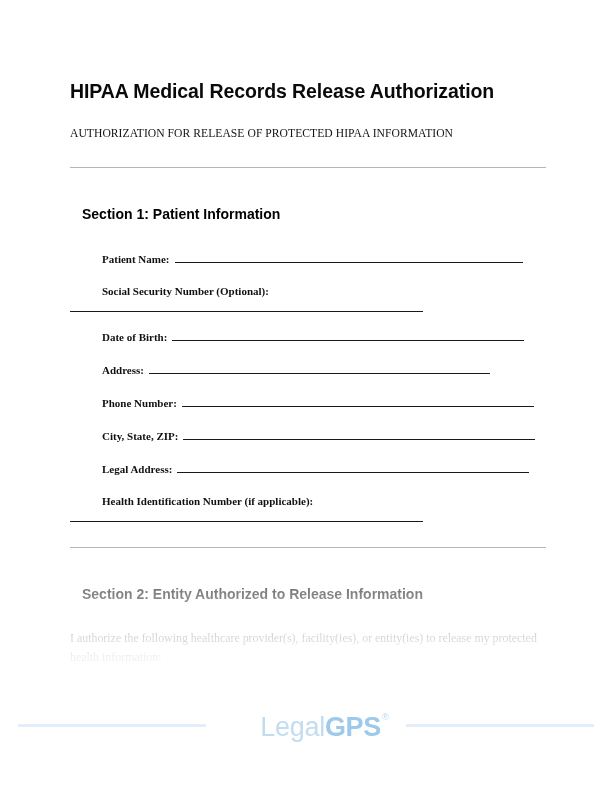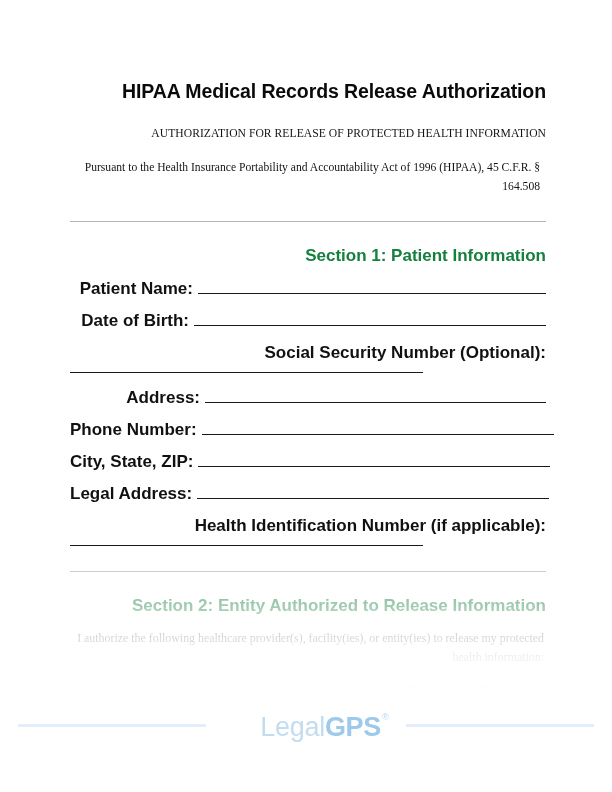--- a/index.html
+++ b/index.html
@@ -13,21 +13,20 @@
     font-family: "Liberation Serif", serif;
     -webkit-font-smoothing: antialiased;
     overflow: hidden;
     position: relative;
   }
 
   .page {
     position: absolute;
     inset: 0;
     background: #ffffff;
-    text-align: right;
   }
 
   .content {
     position: absolute;
     left: 70px;
     top: 0;
     width: 476px;
   }
 
   
@@ -69,41 +68,42 @@
     border-top: 1px solid #b5b5b5;
     margin: 0;
     width: 476px;
   }
   .divider-1 { margin-top: 25px; }
 
   
   .section-heading {
     font-family: "Liberation Sans", sans-serif;
     font-weight: bold;
-    font-size: 17px;
+    font-size: 14px;
     line-height: 16px;
-    color: #15803d;
-    margin: 0;
+    color: #000000;
+    margin: 12px;
     padding-top: 26px;
   }
 
   .field {
     display: block;
     padding-top: 17px;
     font-size: 0;
     white-space: nowrap;
   }
   .field-label {
-    font-family: Liberation Sans, sans-serif;
-    font-weight: bold;
-    font-size: 17px;
+    font-family: Liberation Serif, serif;
+    font-weight: bold;
+    font-size: 11px;
     line-height: 15px;
     color: #111111;
     display: inline-block;
     vertical-align: baseline;
+    margin-left: 32px;
   }
   .field-rule {
     display: inline-block;
     vertical-align: baseline;
     border-bottom: 1.1px solid #1a1a1a;
     height: 11px;
     margin-left: 5px;
   }
 
   
@@ -209,39 +209,38 @@
 </style>
 </head>
 <body>
 
 <div class="page">
 
   <div class="content">
 
     <h1 class="doc-title">HIPAA Medical Records Release Authorization</h1>
 
-    <p class="doc-subtitle">AUTHORIZATION FOR RELEASE OF PROTECTED HEALTH INFORMATION</p>
-
-    <p class="doc-citation">Pursuant to the Health Insurance Portability and Accountability Act of 1996 (HIPAA), 45 C.F.R. § 164.508</p>
+    <p class="doc-subtitle">AUTHORIZATION FOR RELEASE OF PROTECTED HIPAA INFORMATION</p>
+
 
     <hr class="divider divider-1">
 
     <h2 class="section-heading">Section 1: Patient Information</h2>
 
     <div class="field">
       <span class="field-label">Patient Name:</span><span class="field-rule r-name"></span>
-    </div>
-
-    <div class="field">
-      <span class="field-label">Date of Birth:</span><span class="field-rule r-dob"></span>
     </div>
 
     <div class="field field-wrap">
       <span class="field-label">Social Security Number (Optional):</span>
       <span class="field-rule r-ssn"></span>
+    </div>
+
+    <div class="field">
+      <span class="field-label">Date of Birth:</span><span class="field-rule r-dob"></span>
     </div>
 
     <div class="field">
       <span class="field-label">Address:</span><span class="field-rule r-addr"></span>
     </div>
 
     <div class="field">
       <span class="field-label">Phone Number:</span><span class="field-rule r-phone"></span>
     </div>
 

